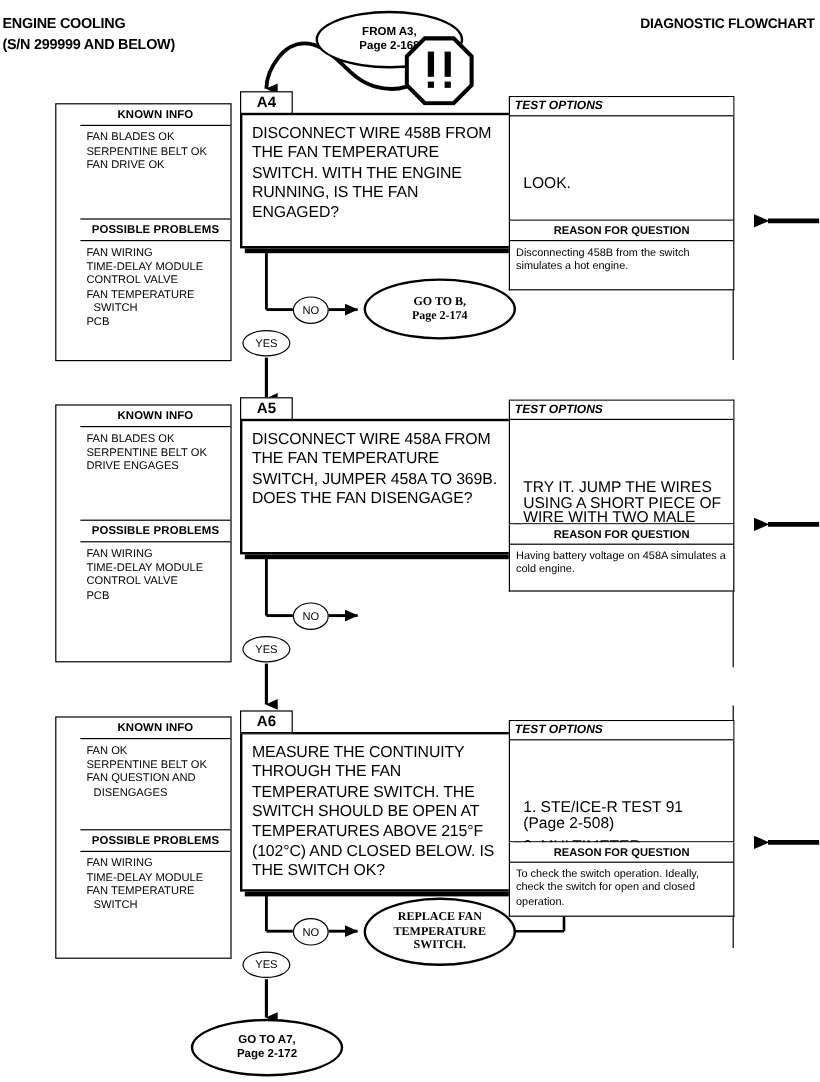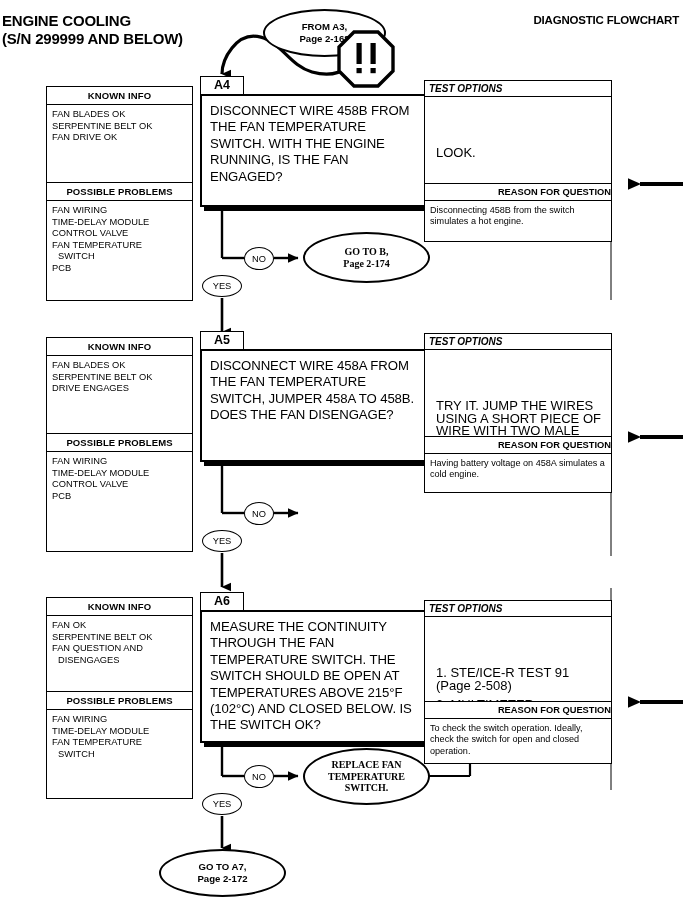--- a/index.html
+++ b/index.html
@@ -15,21 +15,21 @@
     background: #ffffff;
     font-family: "Liberation Sans", sans-serif;
     color: #000000;
     overflow: hidden;
   }
 
   
   .hdr-left {
     position: absolute;
     left: 2px;
-    font-size: 15px;
+    font-size: 12px;
     font-weight: bold;
     letter-spacing: -0.2px;
     white-space: nowrap;
   }
   .hdr-right {
     position: absolute;
     right: 4px;
     top: 14px;
     font-size: 11.5px;
     font-weight: bold;
@@ -37,20 +37,21 @@
     white-space: nowrap;
   }
 
   
   .info-panel {
     position: absolute;
     width: 147px;
     border: 1.5px solid #000;
     box-sizing: border-box;
     background: #fff;
+    padding-left: 20px;
   }
   .info-head {
     text-align: center;
     font-size: 9.5px;
     font-weight: bold;
     padding: 3px 0 3px 0;
     border-bottom: 1.5px solid #000;
     letter-spacing: 0.1px;
   }
   .info-body {
@@ -120,21 +121,21 @@
     position: absolute;
     box-sizing: border-box;
     border: 1.5px solid #000;
     border-top: none;
     background: #fff;
     z-index: 4;
   }
   .reason-head {
     font-size: 9.3px;
     font-weight: bold;
-    text-align: right;
+    text-align: center;
     padding: 3px 0 3px 0;
     border-bottom: 1.5px solid #000;
   }
   .reason-body {
     font-size: 9.1px;
     line-height: 11.3px;
     padding: 4px 5px 0 5px;
   }
 
   
@@ -314,21 +315,21 @@
       <div>FAN WIRING</div>
       <div>TIME-DELAY MODULE</div>
       <div>CONTROL VALVE</div>
       <div>PCB</div>
     </div>
   </div>
 
   <div class="step-tag" style="left:200px; top:331px;">A5</div>
 
   <div class="qbox" style="left:200px; top:349px; width:230px; height:113px;">
-    <div class="qbox-text">DISCONNECT WIRE 458A FROM THE FAN TEMPERATURE SWITCH, JUMPER 458A TO 458B. DOES THE FAN DISENGAGE?</div>
+    <div class="qbox-text">DISCONNECT WIRE 458A FROM THE FAN TEMPERATURE SWITCH, JUMPER 458A TO 369B. DOES THE FAN DISENGAGE?</div>
   </div>
 
   <div class="opt-panel" style="left:424px; top:333px; width:188px; height:104px;">
     <div class="opt-head">TEST OPTIONS</div>
     <div class="opt-body">
       <div class="opt-line">TRY IT.  JUMP THE WIRES USING A SHORT PIECE OF WIRE WITH TWO MALE CONNECTORS.</div>
     </div>
   </div>
   <div class="reason-panel" style="left:424px; top:437px; width:188px; height:56px;">
     <div class="reason-head">REASON FOR QUESTION</div>

